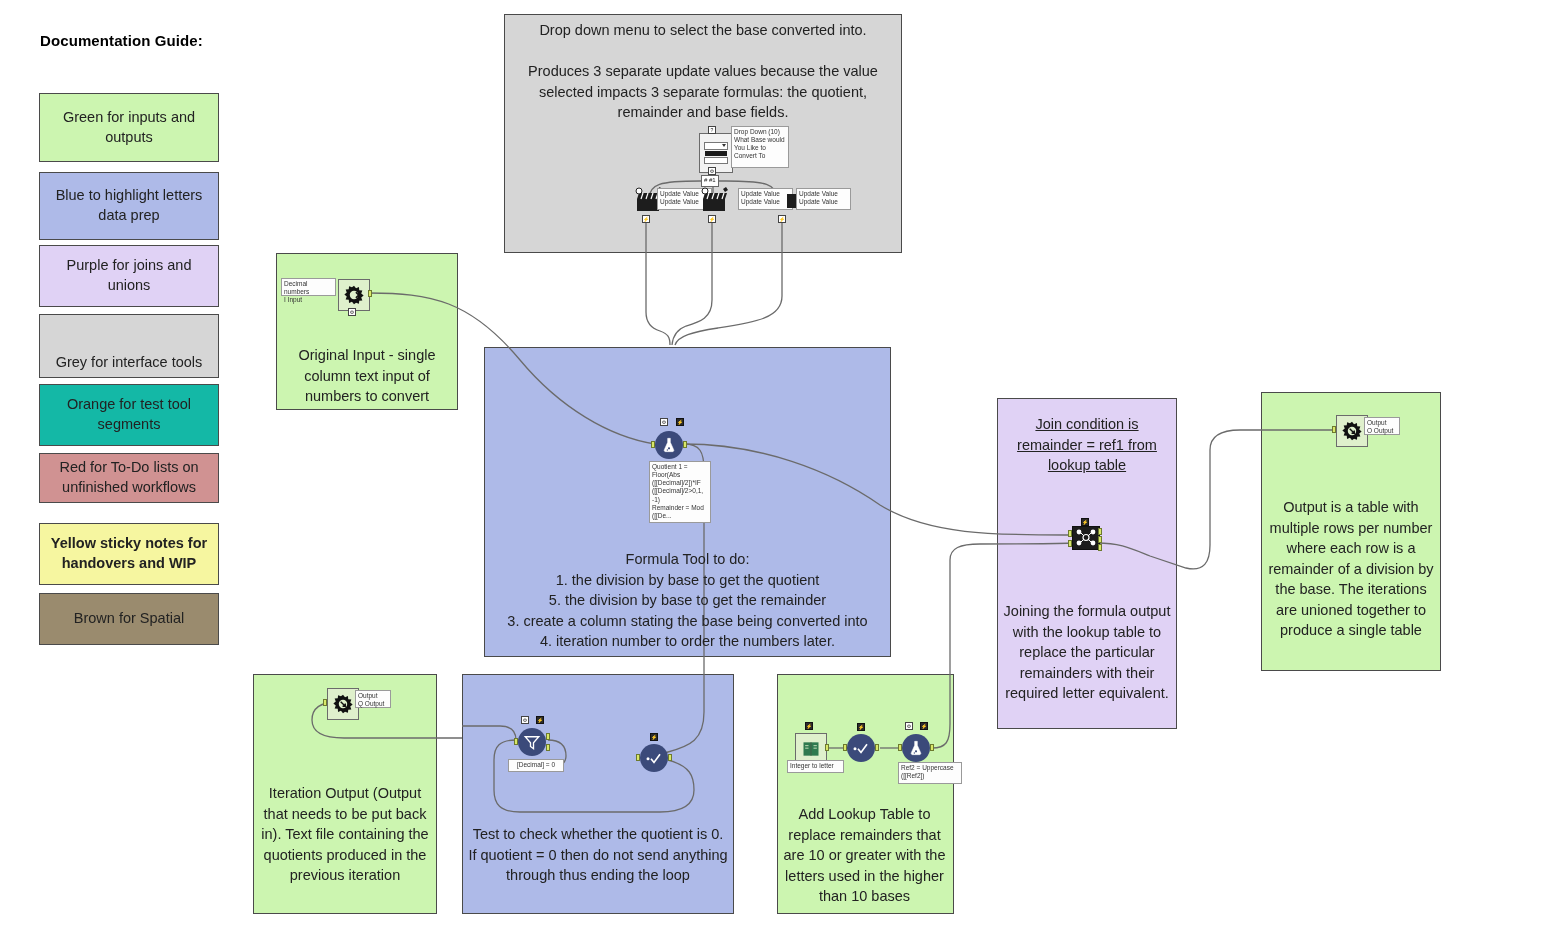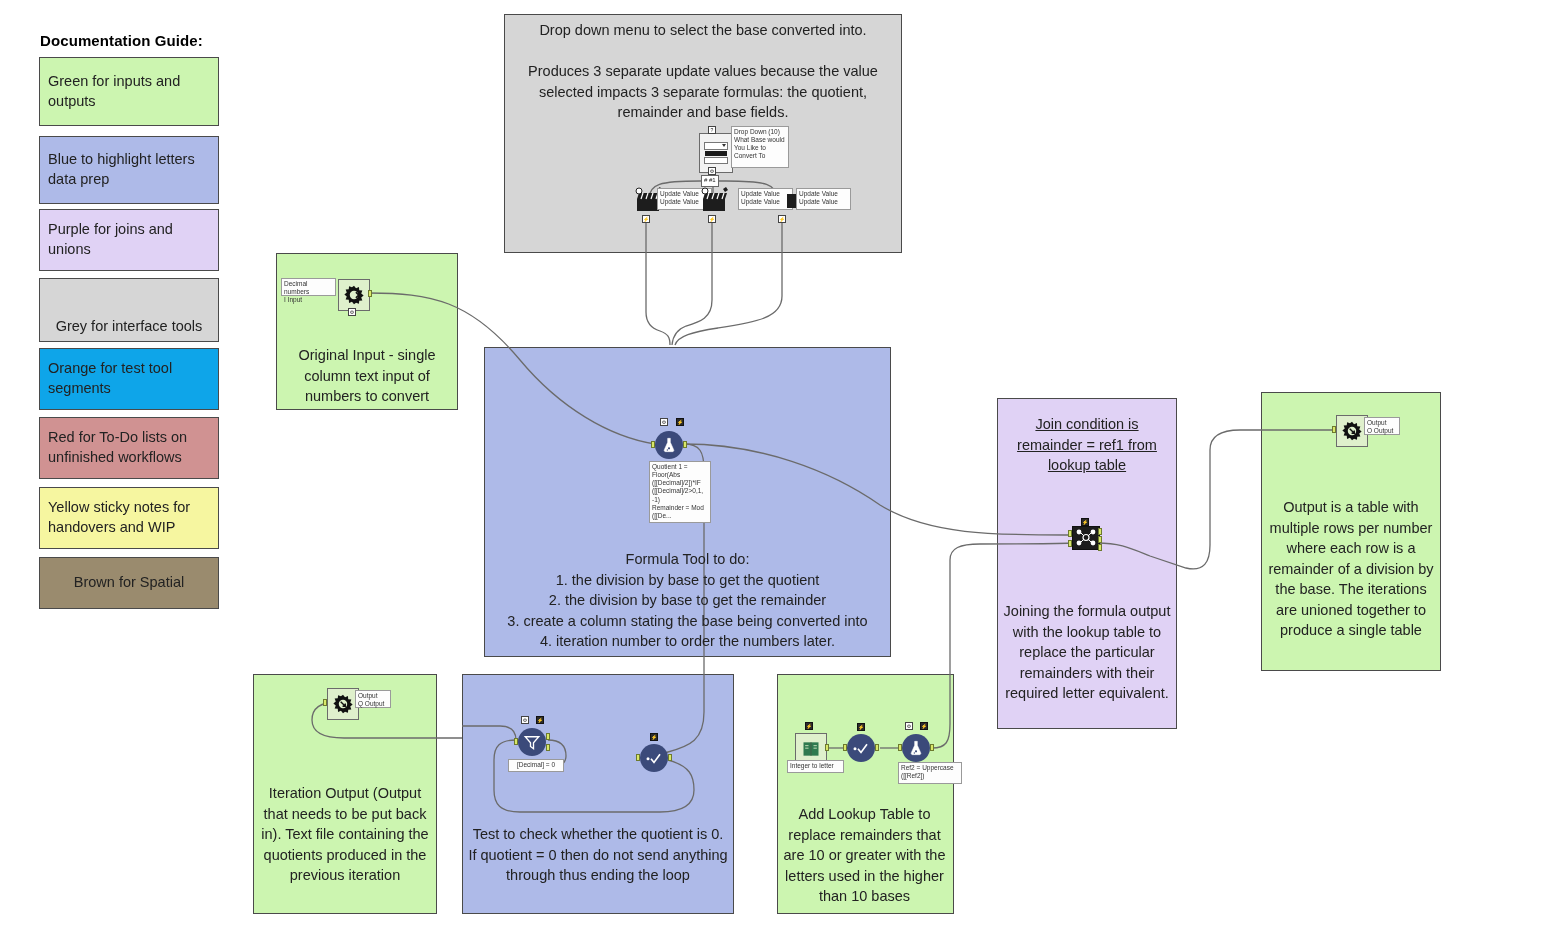--- a/index.html
+++ b/index.html
@@ -27,25 +27,26 @@
   }
   .legend-box {
     position: absolute;
     left: 39px;
     width: 180px;
     border: 1px solid #4a4a4a;
     box-sizing: border-box;
     display: flex;
     align-items: center;
     justify-content: center;
-    text-align: left;
+    text-align: center;
     font-size: 14.5px;
     color: #222;
     line-height: 1.35;
     padding: 0 8px;
+    margin-top: 36px;
   }
   
   .container {
     position: absolute;
     border: 1px solid #4a4a4a;
     box-sizing: border-box;
   }
   .container-note {
     position: absolute;
     left: 0;
@@ -159,27 +160,27 @@
   </div>
   <div class="legend-box" style="top:136px;height:68px;background:#aebae8;">
     <span>Blue to highlight letters data prep</span>
   </div>
   <div class="legend-box" style="top:209px;height:62px;background:#e0d2f5;">
     <span>Purple for joins and unions</span>
   </div>
   <div class="legend-box" style="top:278px;height:64px;background:#d6d6d6;align-items:flex-end;padding-bottom:4px;">
     <span>Grey for interface tools</span>
   </div>
-  <div class="legend-box" style="top:348px;height:62px;background:#0ea5e9;">
+  <div class="legend-box" style="top:348px;height:62px;background:#14b8a6;">
     <span>Orange for test tool segments</span>
   </div>
-  <div class="legend-box" style="top:417px;height:62px;background:#d09292;">
+  <div class="legend-box" style="top:417px;height:50px;background:#d09292;">
     <span>Red for To-Do lists on unfinished workflows</span>
   </div>
-  <div class="legend-box" style="top:487px;height:62px;background:#f6f6a0;">
+  <div class="legend-box" style="top:487px;height:62px;background:#f6f6a0;font-weight:bold;">
     <span>Yellow sticky notes for handovers and WIP</span>
   </div>
   <div class="legend-box" style="top:557px;height:52px;background:#9a8b6e;">
     <span>Brown for Spatial</span>
   </div>
 
   <div class="container" style="left:504px;top:14px;width:398px;height:239px;background:#d6d6d6;"></div>
 
   <div class="container" style="left:276px;top:253px;width:182px;height:157px;background:#ccf5b0;"></div>
 
@@ -231,21 +232,21 @@
   </svg>
 
   <div class="container-note" style="left:504px;top:20px;width:398px;">Drop down menu to select the base converted into.
 
 Produces 3 separate update values because the value selected impacts 3 separate formulas: the quotient, remainder and base fields.</div>
 
   <div class="container-note" style="left:276px;top:345px;width:182px;">Original Input - single column text input of numbers to convert</div>
 
   <div class="container-note" style="left:484px;top:549px;width:407px;">Formula Tool to do:
 1. the division by base to get the quotient
-2. the division by base to get the remainder
+5. the division by base to get the remainder
 3. create a column stating the base being converted into
 4. iteration number to order the numbers later.</div>
 
   <div class="container-note" style="left:997px;top:414px;width:180px;text-decoration:underline;">Join condition is remainder = ref1 from lookup table</div>
   <div class="container-note" style="left:997px;top:601px;width:180px;">Joining the formula output with the lookup table to replace the particular remainders with their required letter equivalent.</div>
 
   <div class="container-note" style="left:1261px;top:497px;width:180px;">Output is a table with multiple rows per number where each row is a remainder of a division by the base. The iterations are unioned together to produce a single table</div>
 
   <div class="container-note" style="left:253px;top:783px;width:184px;">Iteration Output (Output that needs to be put back in). Text file containing the quotients produced in the previous iteration</div>
 

